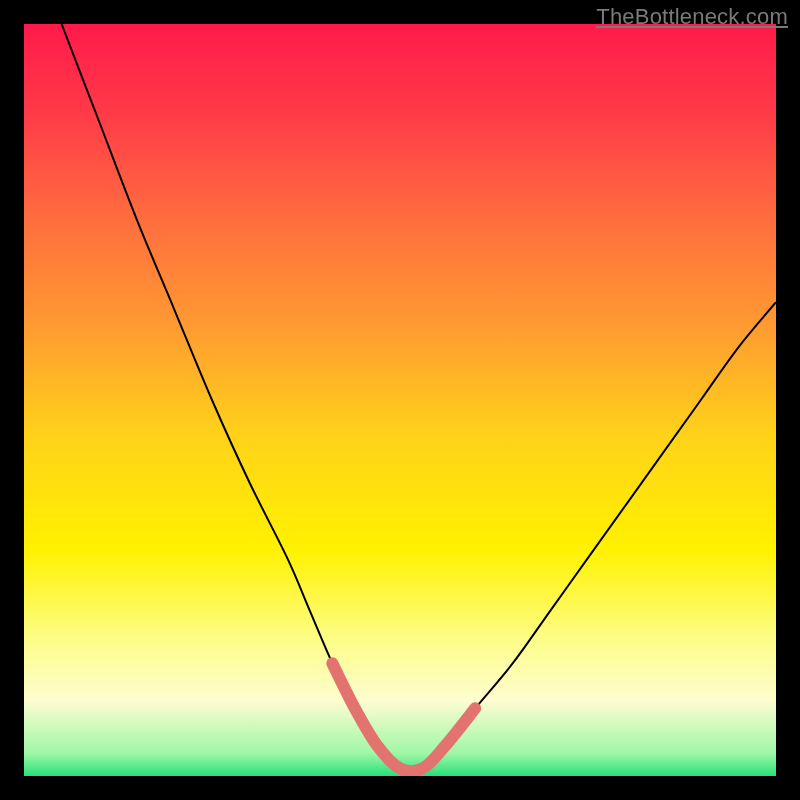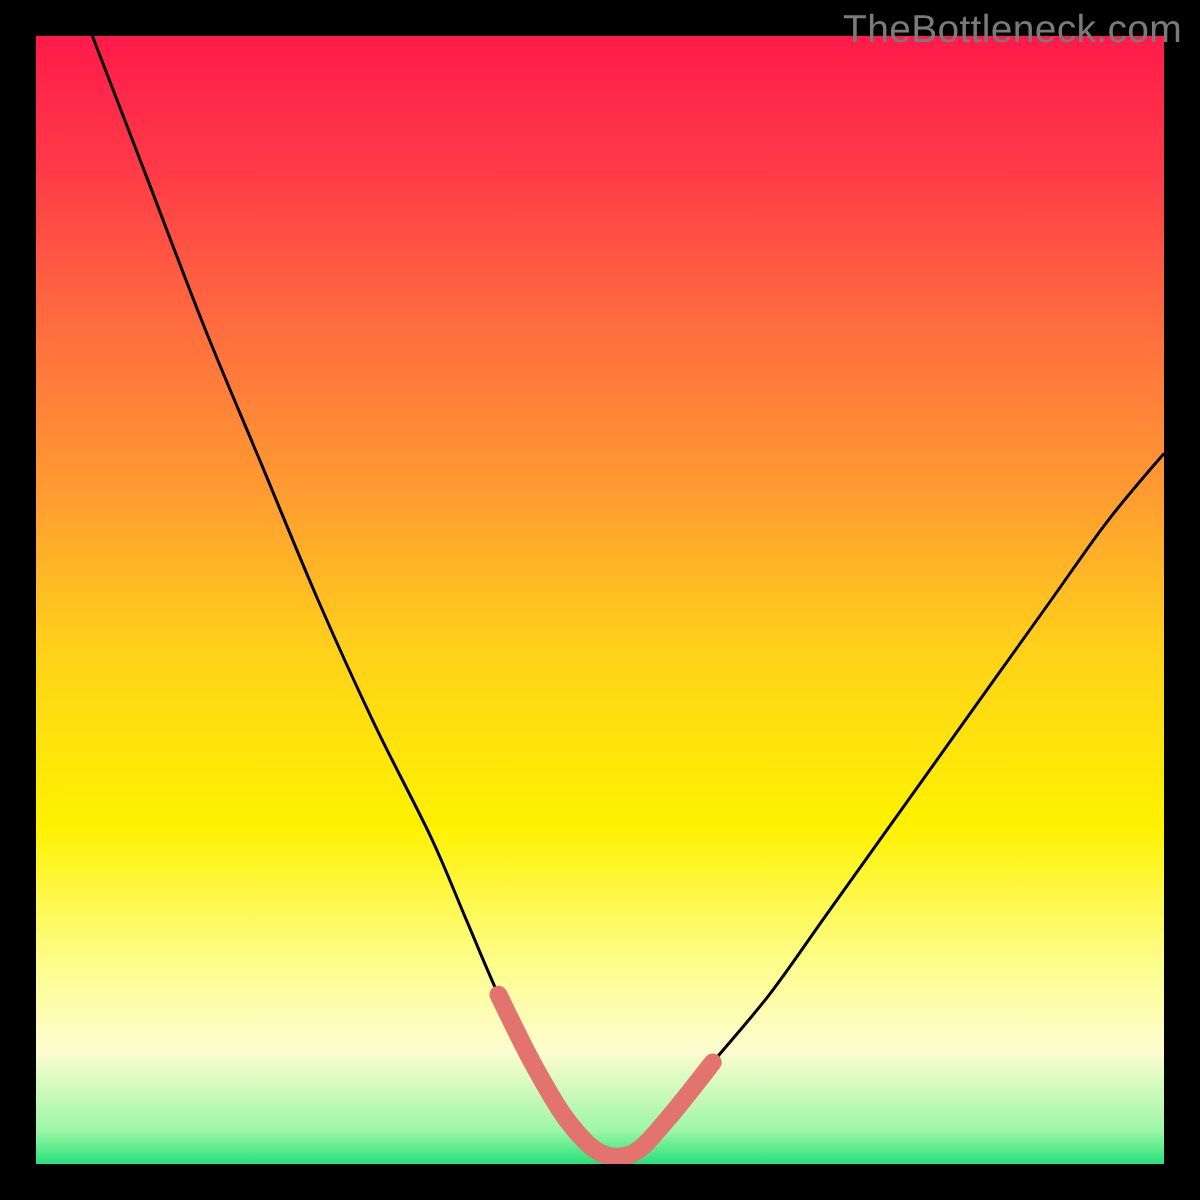--- a/index.html
+++ b/index.html
@@ -9,24 +9,25 @@
     height: 800px;
     background: #000;
     font-family: Arial, Helvetica, sans-serif;
     overflow: hidden;
   }
   .watermark {
     position: absolute;
     top: 4px;
     right: 12px;
     color: #7a7a7a;
-    font-size: 26px;
+    font-size: 22px;
     font-weight: 500;
     z-index: 10;
     letter-spacing: 0.2px;
+    text-decoration: underline;
   }
   .plot-area {
     position: absolute;
     left: 24px;
     top: 24px;
     width: 752px;
     height: 752px;
   }
   svg {
     display: block;

